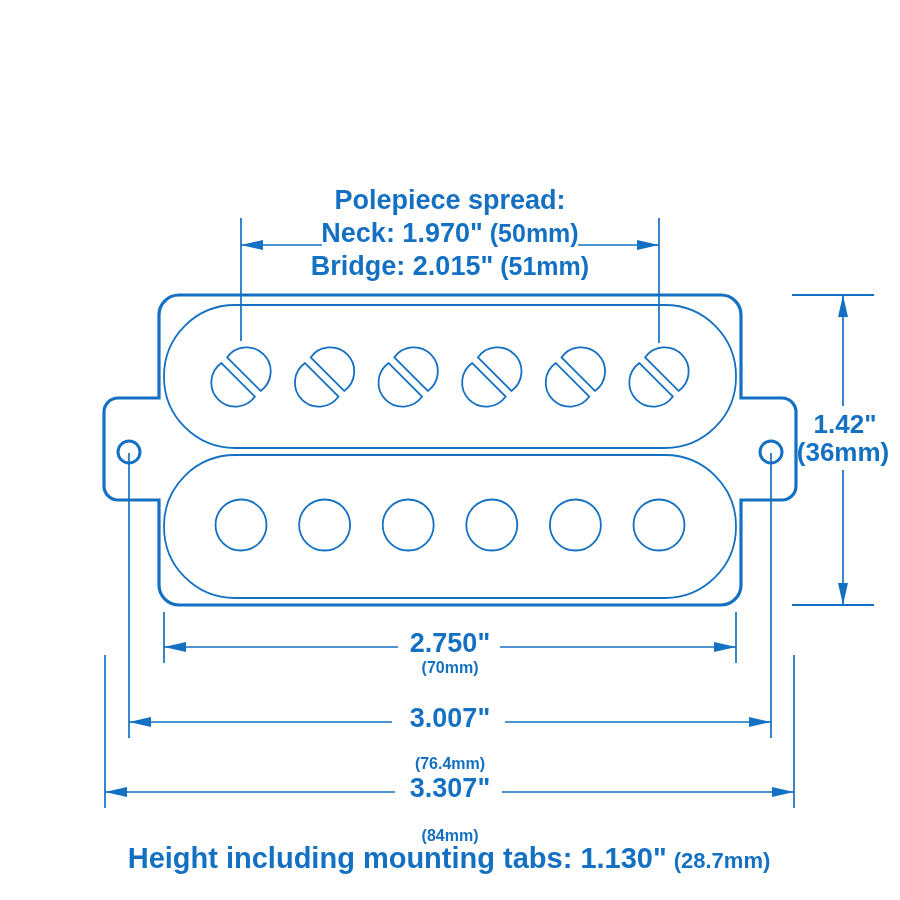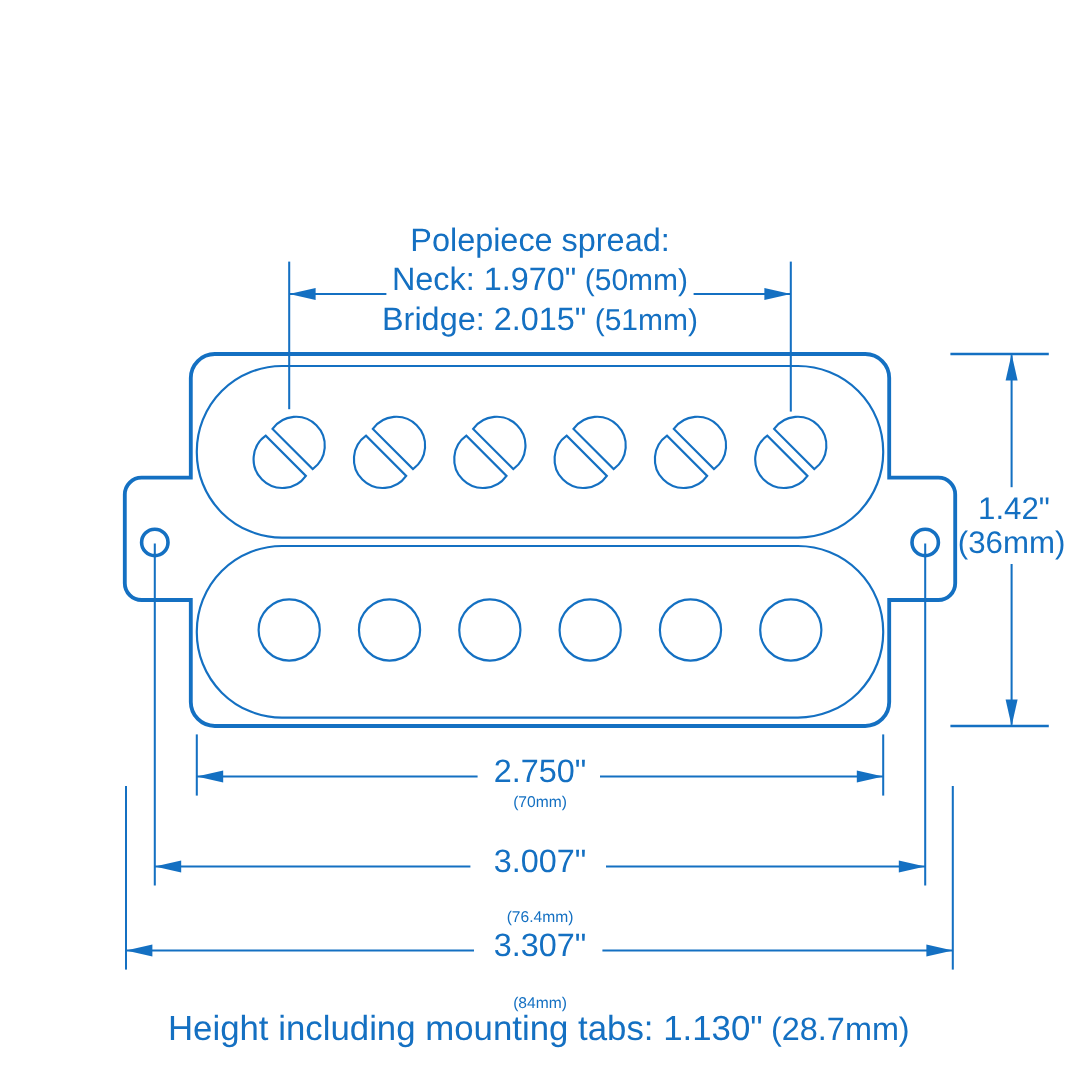--- a/index.html
+++ b/index.html
@@ -2,39 +2,39 @@
 <html><head>
 <meta charset="utf-8">
 <style>
   html,body{margin:0;padding:0;}
   body{
     width:900px;height:900px;position:relative;overflow:hidden;
     background:#ffffff;
     font-family:"Liberation Sans", sans-serif;
     color:#1470C2;
   }
-  #stage{position:absolute;left:0;top:0;width:824px;height:900px;}
+  #stage{position:absolute;left:0;top:0;width:824px;height:900px;font-weight:bold;}
   svg{position:absolute;left:0;top:0;}
   svg *{stroke:#1470C2;fill:none;}
   svg polygon{fill:#1470C2;stroke:none;}
   .w-body{stroke-width:3.2px;}
   .w-bobbin{stroke-width:1.8px;}
   .w-hole{stroke-width:3px;}
   .w-dim{stroke-width:1.7px;}
   .w-tick{stroke-width:2.2px;}
   .txt{position:absolute;transform:translate(-50%,-50%);white-space:nowrap;
        text-align:center;line-height:1.18;}
   .big{font-size:27px;}
   .small{font-size:25px;}
   .dimv{font-size:27px;}
-  .dimm{font-size:13px;}
+  .dimm{font-size:16px;}
   .rv{font-size:26px;}
   .rm{font-size:26px;}
   .foot-big{font-size:29px;}
-  .foot-small{font-size:27px;}
+  .foot-small{font-size:22px;}
   .gap{display:inline-block;width:7px;}
 </style>
 </head>
 <body>
 
 <div id="stage">
 
   <svg width="900" height="900" viewBox="0 0 900 900">
 
     <path class="w-body" d="M 179 295 H 721 A 20 20 0 0 1 741 315 V 398 H 782 A 14 14 0 0 1 796 412

